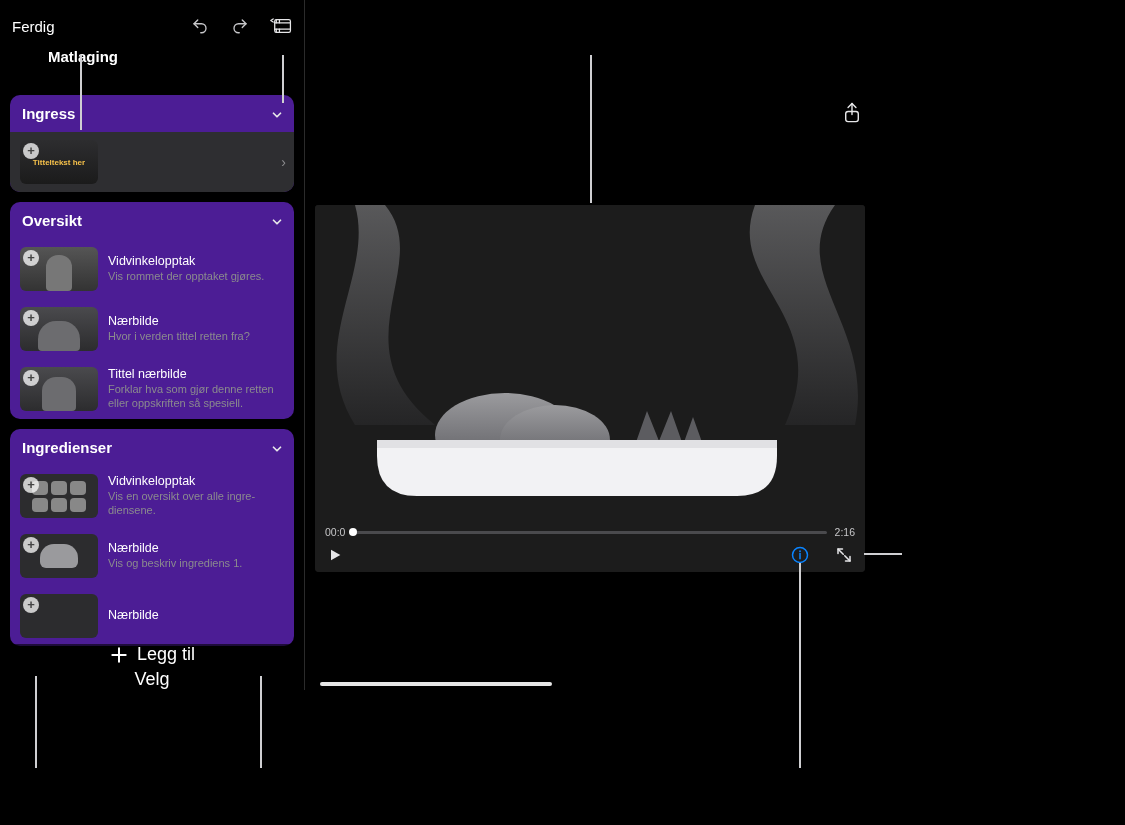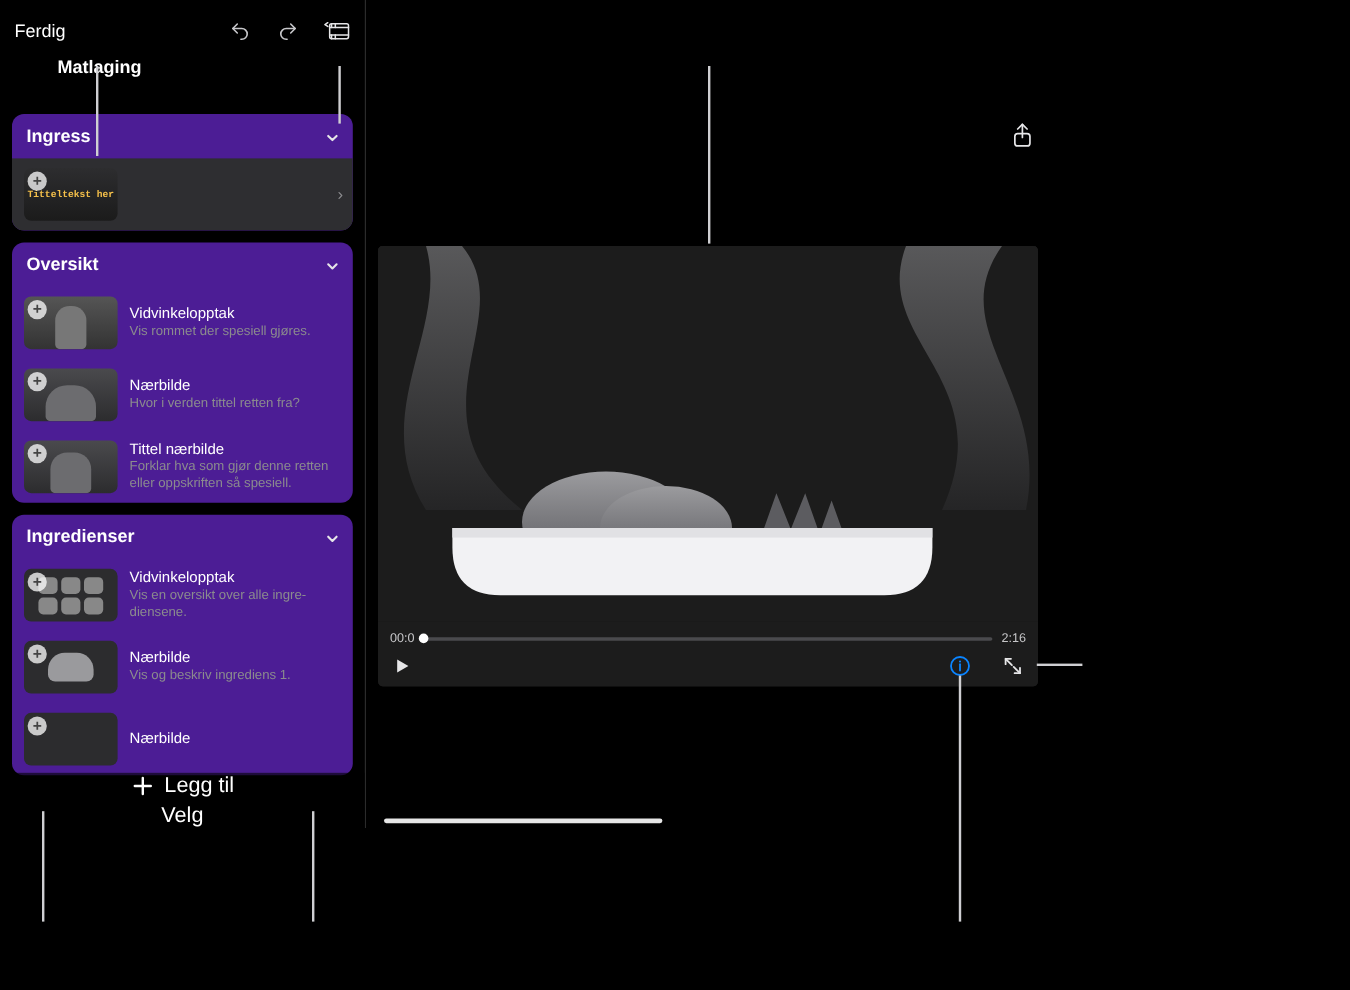--- a/index.html
+++ b/index.html
@@ -143,21 +143,21 @@
   .thumb.sil2::after { content:""; width:42px; height:30px; background:#6c6c6f; border-radius: 18px 18px 4px 4px; }
   .thumb.sil3 { background: linear-gradient(#4a4a4d,#2c2c2e); display:flex; align-items:flex-end; justify-content:center; }
   .thumb.sil3::after { content:""; width:34px; height:34px; background:#6c6c6f; border-radius: 14px 14px 4px 4px; }
   .thumb.ingr1 { background:#2c2c2e; display:flex; flex-wrap:wrap; align-content:center; justify-content:center; gap:3px; padding:4px; }
   .thumb.ingr1 span { width:16px; height:14px; background:#888; border-radius:4px; display:inline-block; }
   .thumb.ingr2 { background:#2c2c2e; display:flex; align-items:center; justify-content:center; }
   .thumb.ingr2::after { content:""; width:38px; height:24px; background:#9a9a9d; border-radius: 14px 14px 6px 6px; }
   .thumb.ingr3 { background:#2c2c2e; }
 
   .thumb.cook { background: linear-gradient(180deg,#2d2d2f 0%,#1b1b1b 100%); display:flex; align-items:center; justify-content:center; }
-  .thumb.cook .tt { font-size: 8px; color:#f5c04a; font-weight:600; white-space:nowrap;font-family:Liberation Mono, monospace; }
+  .thumb.cook .tt { font-size: 8px; color:#f5c04a; font-weight:600; white-space:nowrap; }
 
   
   .sb-bottom {
     height: 46px;
     display: flex;
     align-items: center;
     justify-content: space-between;
     padding: 0 16px;
     background: linear-gradient(180deg, rgba(0,0,0,0.6), #000);
     position: absolute;
@@ -339,21 +339,21 @@
                 <polyline points="6 9 12 15 18 9"></polyline>
               </svg>
           </span>
         </div>
         <div class="item">
           <div class="thumb sil1">
               <div class="plus-badge">+</div>
             </div>
           <div class="texts">
             <div class="title">Vidvinkelopptak</div>
-            <div class="desc">Vis rommet der spesiell gjøres.</div>
+            <div class="desc">Vis rommet der opptaket gjøres.</div>
           </div>
         </div>
         <div class="item">
           <div class="thumb sil2">
               <div class="plus-badge">+</div>
             </div>
           <div class="texts">
             <div class="title">Nærbilde</div>
             <div class="desc">Hvor i verden tittel retten fra?</div>
           </div>

